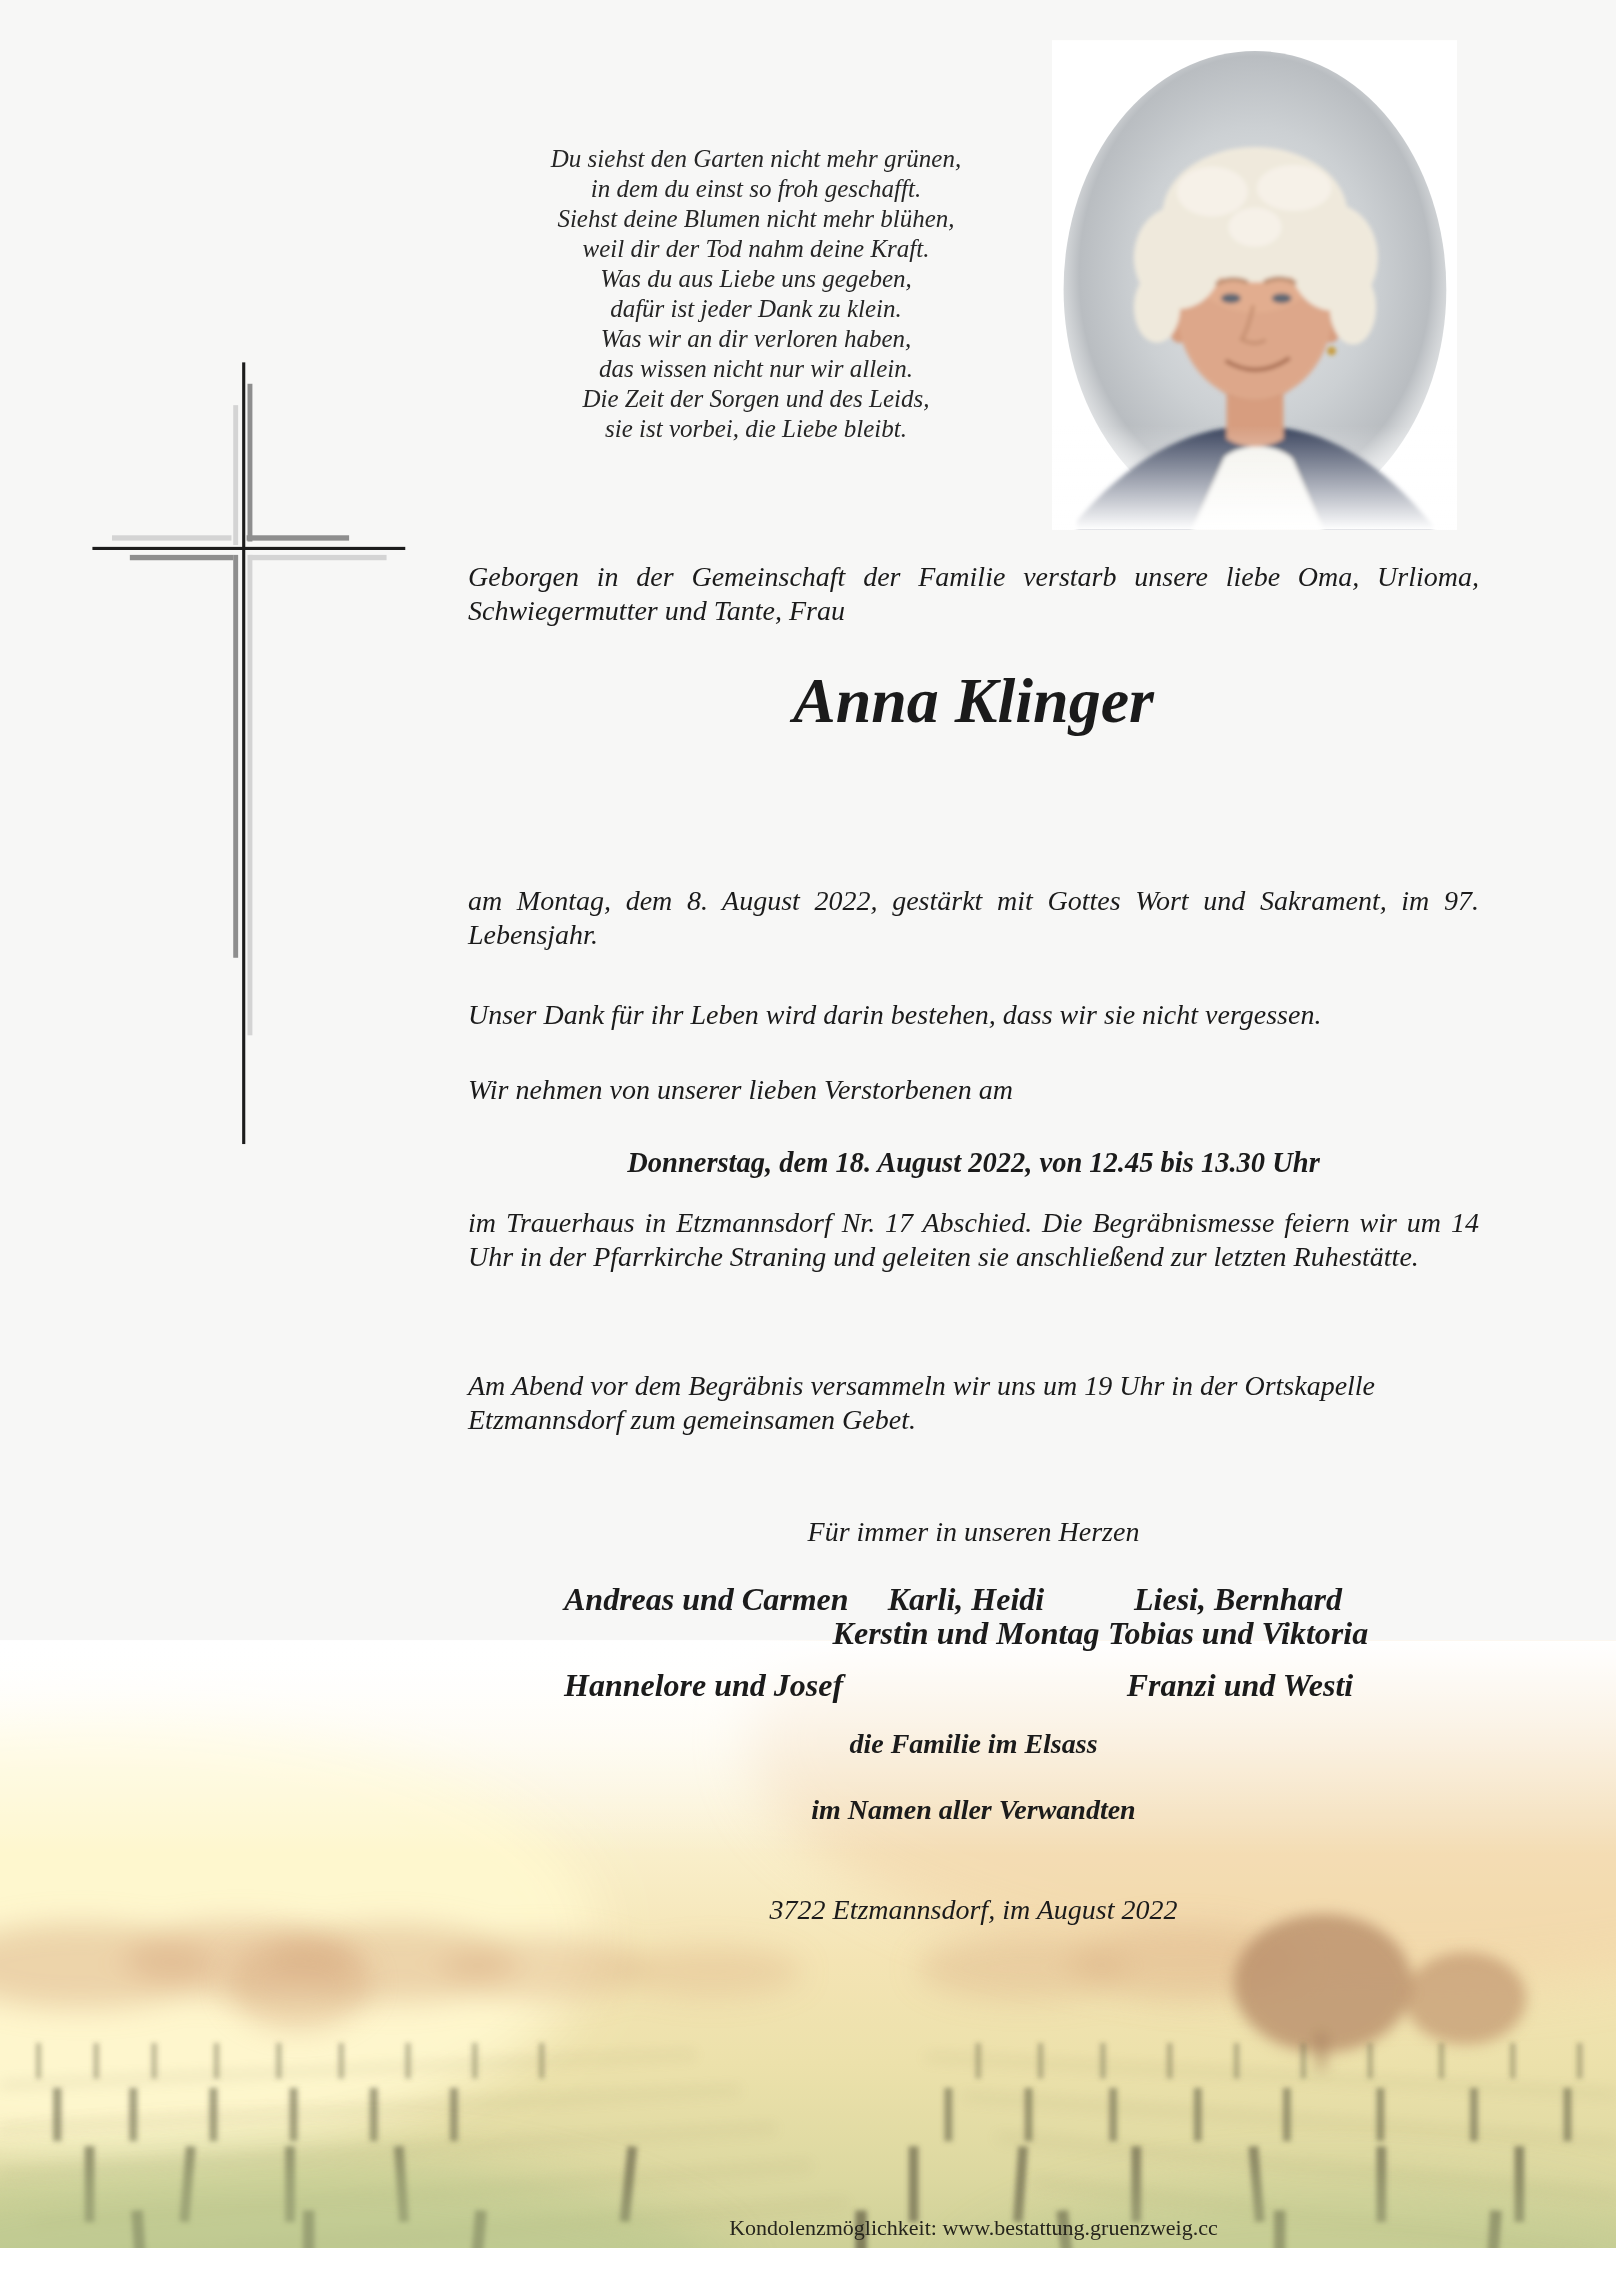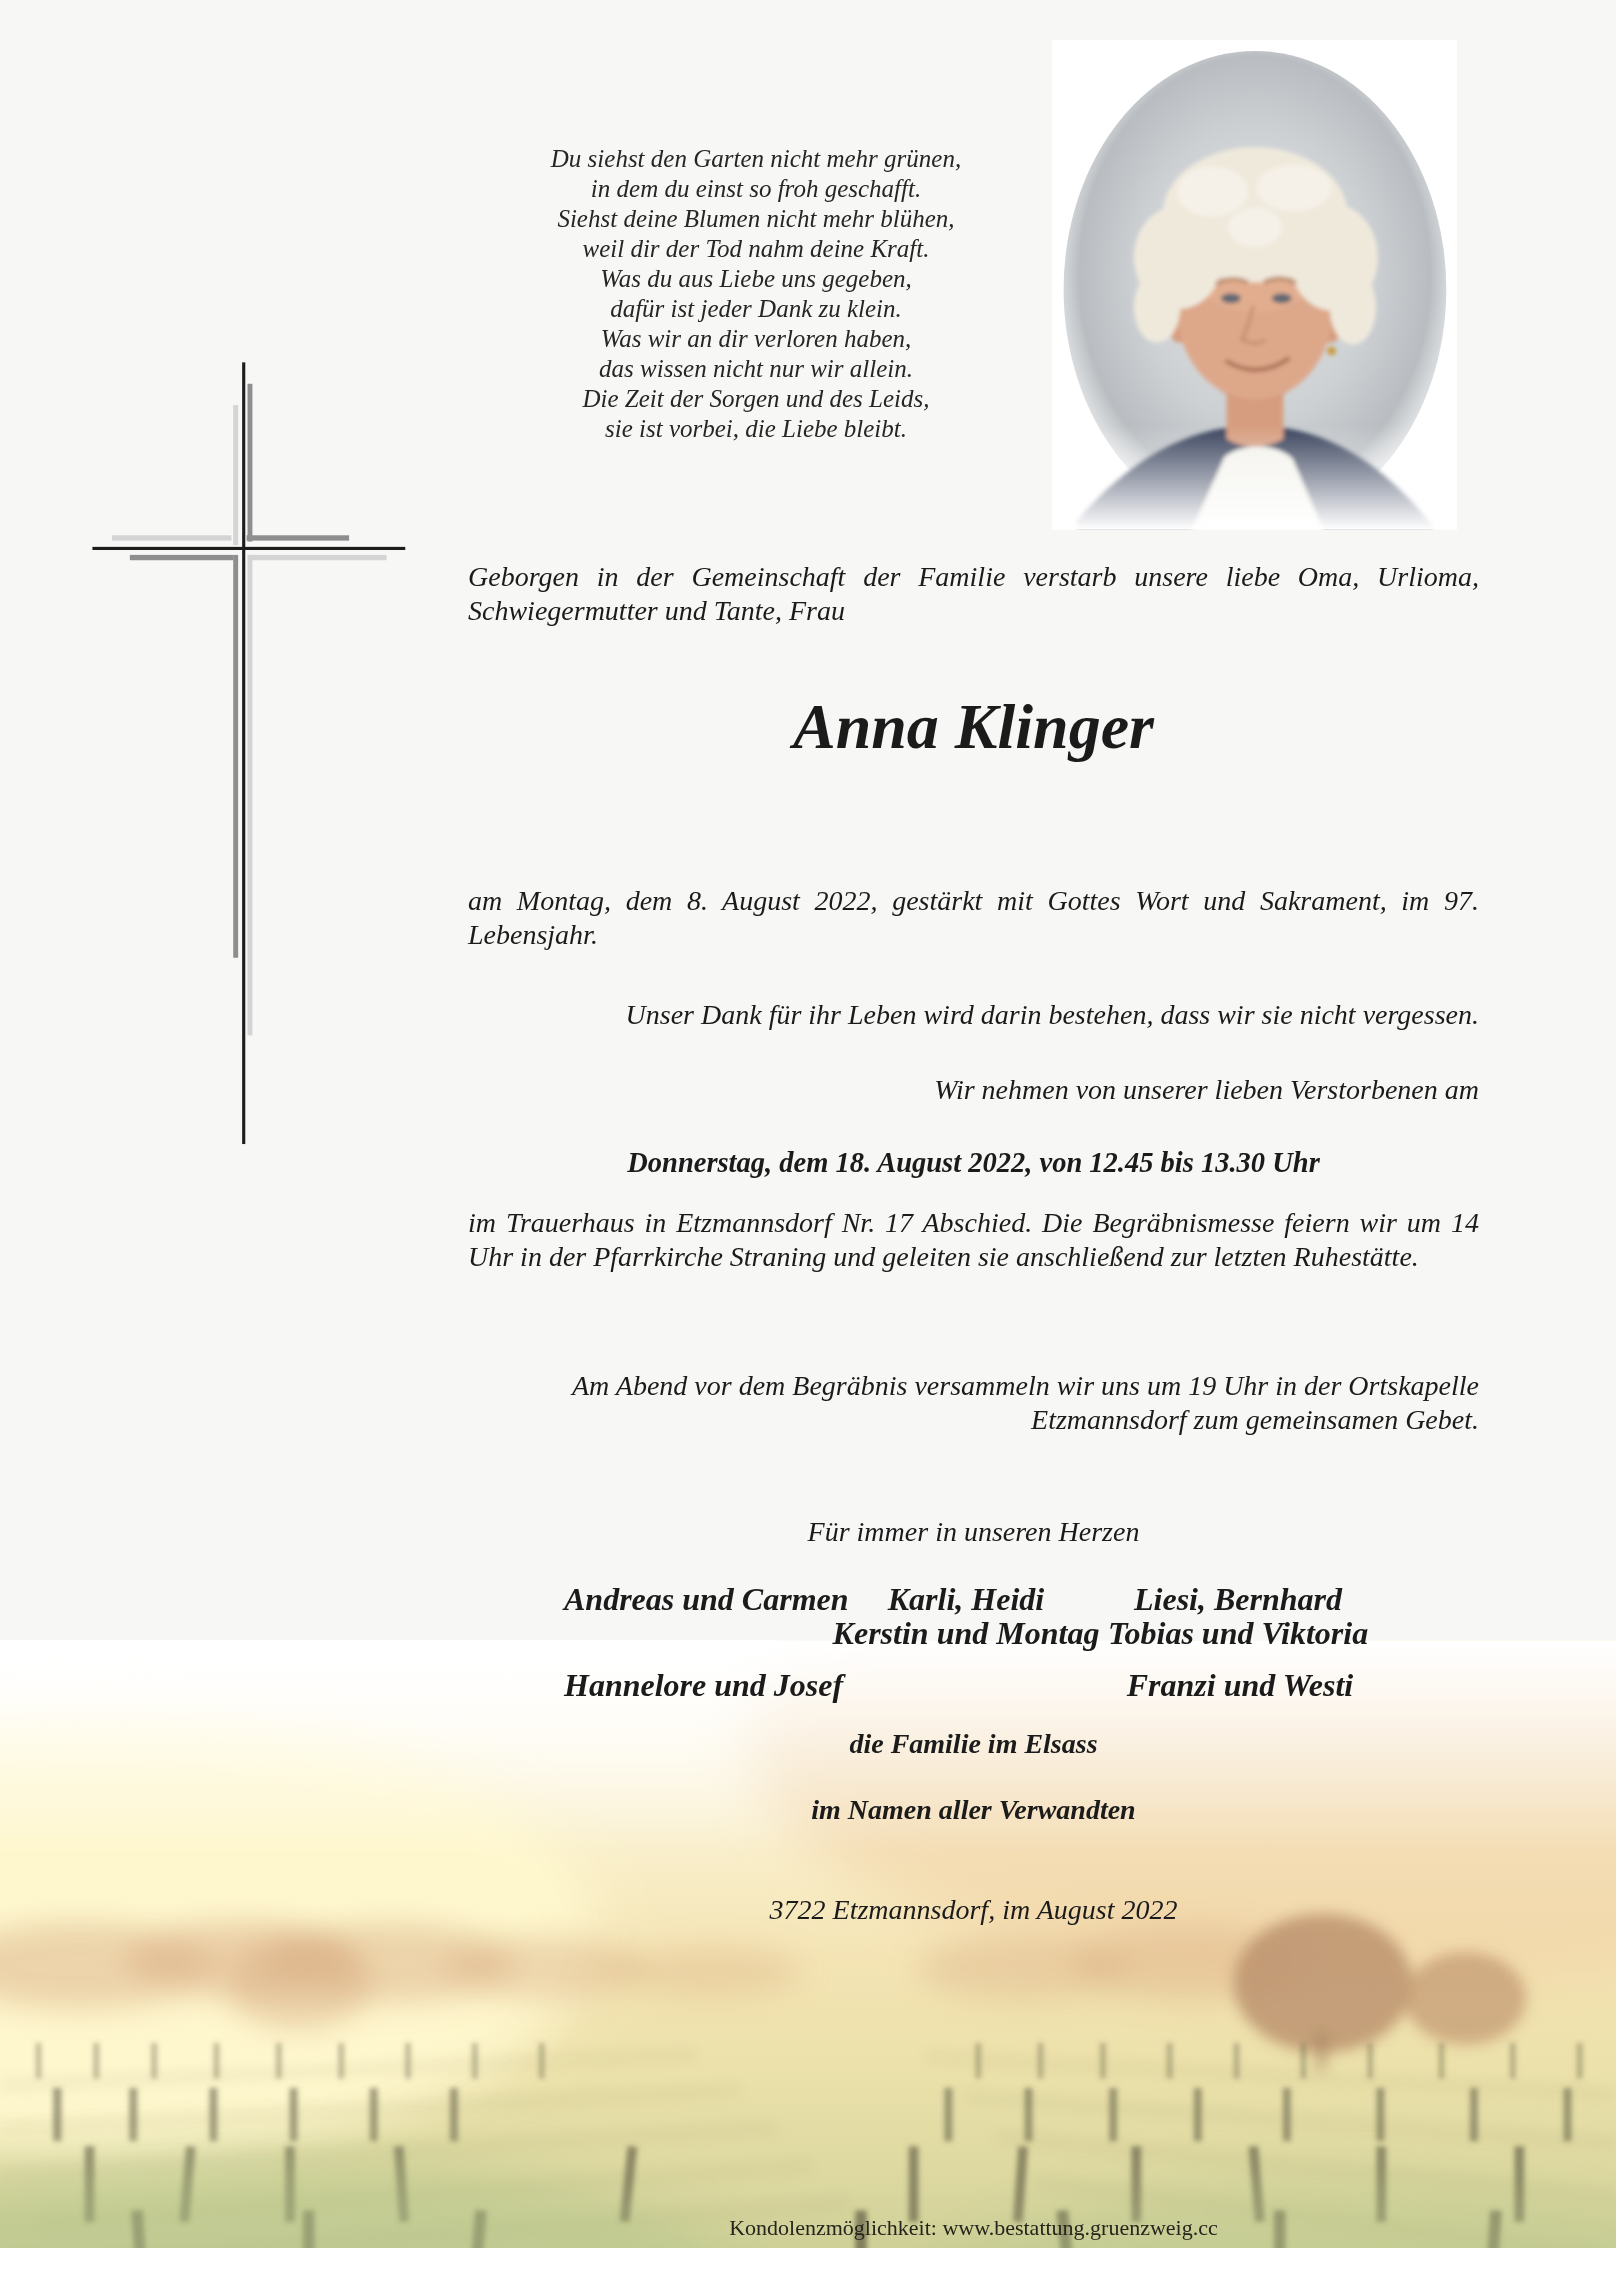--- a/index.html
+++ b/index.html
@@ -7,37 +7,37 @@
     position:relative;
     width:1616px;height:2248px;
     margin:0 auto;
     background:#f7f7f6;
     overflow:hidden;
     font-family:"Liberation Serif","DejaVu Serif",serif;
     color:#1b1b1b;
     text-decoration:underline;
   }
   .abs{position:absolute;}
-  .it{font-style:italic;text-align:right;}
+  .it{font-style:italic;}
   .b{font-weight:bold;}
   .body-col{left:468px;width:1011px;font-size:28px;line-height:34px;}
   .center{text-align:center;}
   .justify{text-align:justify;}
 
   .poem{
     left:756px;top:144px;transform:translateX(-50%);
     text-align:center;font-style:italic;
     font-size:25px;line-height:30px;color:#262626;white-space:nowrap;
   }
   .photo{left:1052px;top:40px;width:405px;height:490px;}
   .cross{left:78px;top:349px;width:339px;height:820px;}
   .landscape{left:0;top:1640px;width:1616px;height:642px;}
 
   #intro{top:560px;}
-  #deceased-name{top:693px;font-size:64px;line-height:68px;}
+  #deceased-name{top:667px;font-size:64px;line-height:68px;}
   #birth-name{top:782px;font-size:27px;}
   #death-info{top:884px;}
   #thanks{top:998px;}
   #farewell-intro{top:1073px;}
   #farewell-dt{top:1146px;font-size:28.5px;}
   #farewell-details{top:1206px;}
   #prayer{top:1369px;}
   #heart{top:1515px;text-align:center;}
 
   .mourner{font-size:32px;line-height:34px;font-weight:bold;font-style:italic;white-space:nowrap;}

